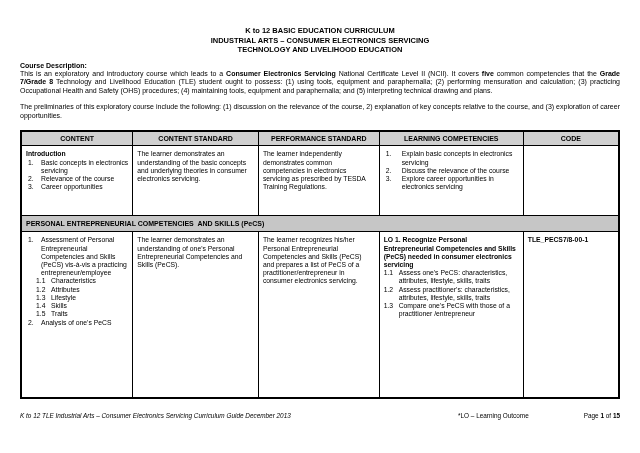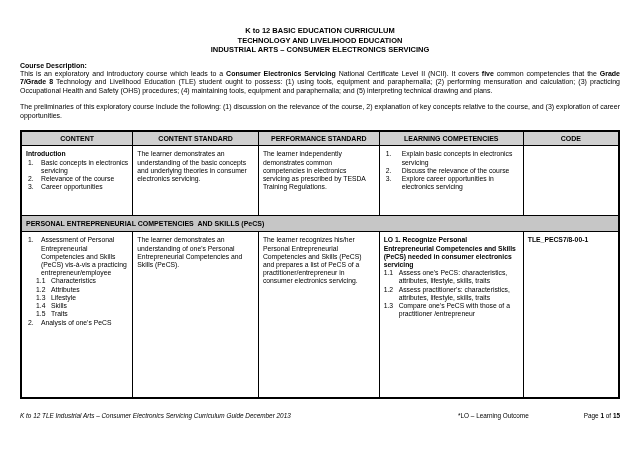--- a/index.html
+++ b/index.html
@@ -43,22 +43,22 @@
   .footer .lo-note { margin-right:55px; }
   .footer .page-ind .b { font-weight:bold; }
 </style>
 </head>
 <body>
 
 <div class="page">
 
   <div class="doc-header">
     <div>K to 12 BASIC EDUCATION CURRICULUM</div>
+    <div>INDUSTRIAL ARTS – CONSUMER ELECTRONICS SERVICING</div>
     <div>TECHNOLOGY AND LIVELIHOOD EDUCATION</div>
-    <div>INDUSTRIAL ARTS – CONSUMER ELECTRONICS SERVICING</div>
   </div>
 
   <div class="course-desc-heading">Course Description:</div>
 
   <div class="para"><span>This is an exploratory and introductory course which leads to a </span><span class="b">Consumer Electronics Servicing</span><span> National Certificate Level II (NCII). It covers </span><span class="b">five</span><span> common competencies that the </span><span class="b">Grade 7/Grade 8</span><span> Technology and Livelihood Education (TLE) student ought to possess: (1) using tools, equipment and paraphernalia; (2) performing mensuration and calculation; (3) practicing Occupational Health and Safety (OHS) procedures; (4) maintaining tools, equipment and paraphernalia; and (5) interpreting technical drawing and plans.</span></div>
 
   <div class="para">The preliminaries of this exploratory course include the following: (1) discussion on the relevance of the course, 2) explanation of key concepts relative to the course, and (3) exploration of career opportunities.</div>
 
   <table class="curriculum">
     <colgroup>

